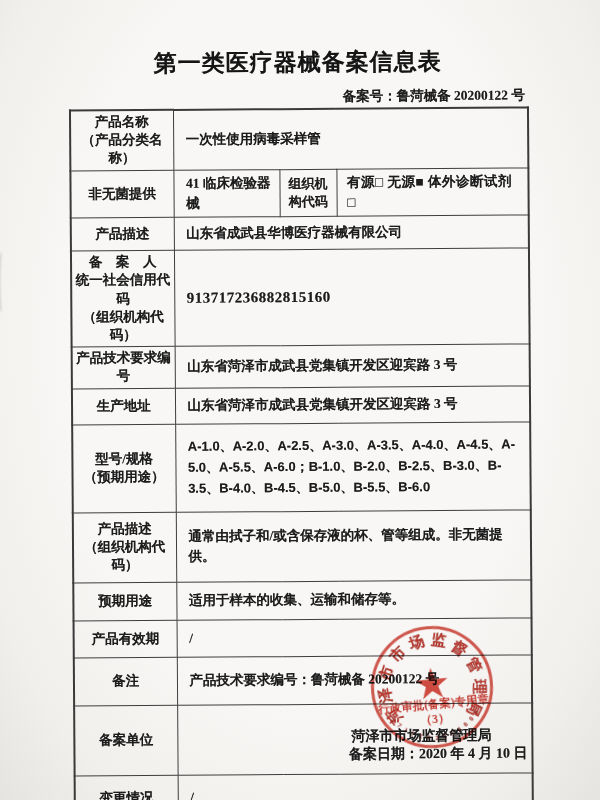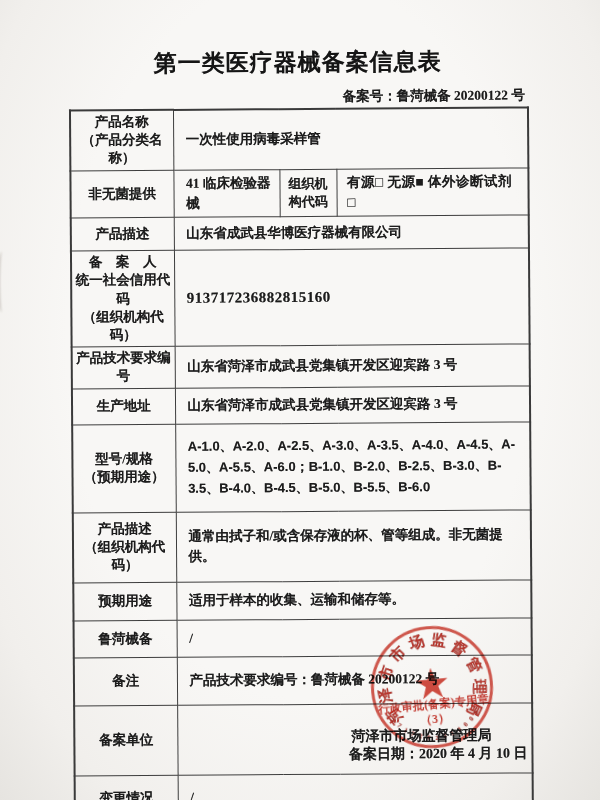--- a/index.html
+++ b/index.html
@@ -136,21 +136,21 @@
         <tr style="height:70px">
           <td class="lab">产品描述
 （组织机构代码）</td>
           <td class="val" colspan="3">通常由拭子和/或含保存液的杯、管等组成。非无菌提供。</td>
         </tr>
         <tr style="height:38px">
           <td class="lab">预期用途</td>
           <td class="val" colspan="3">适用于样本的收集、运输和储存等。</td>
         </tr>
         <tr style="height:37px">
-          <td class="lab">鲁菏械备</td>
+          <td class="lab">产品有效期</td>
           <td class="val" colspan="3">/</td>
         </tr>
         <tr style="height:48px">
           <td class="lab">备注</td>
           <td class="val" colspan="3">产品技术要求编号：鲁菏械备 20200122 号</td>
         </tr>
         <tr style="height:70px">
           <td class="lab">备案单位</td>
           <td class="val filing" colspan="3">
             <div class="filing-block">

